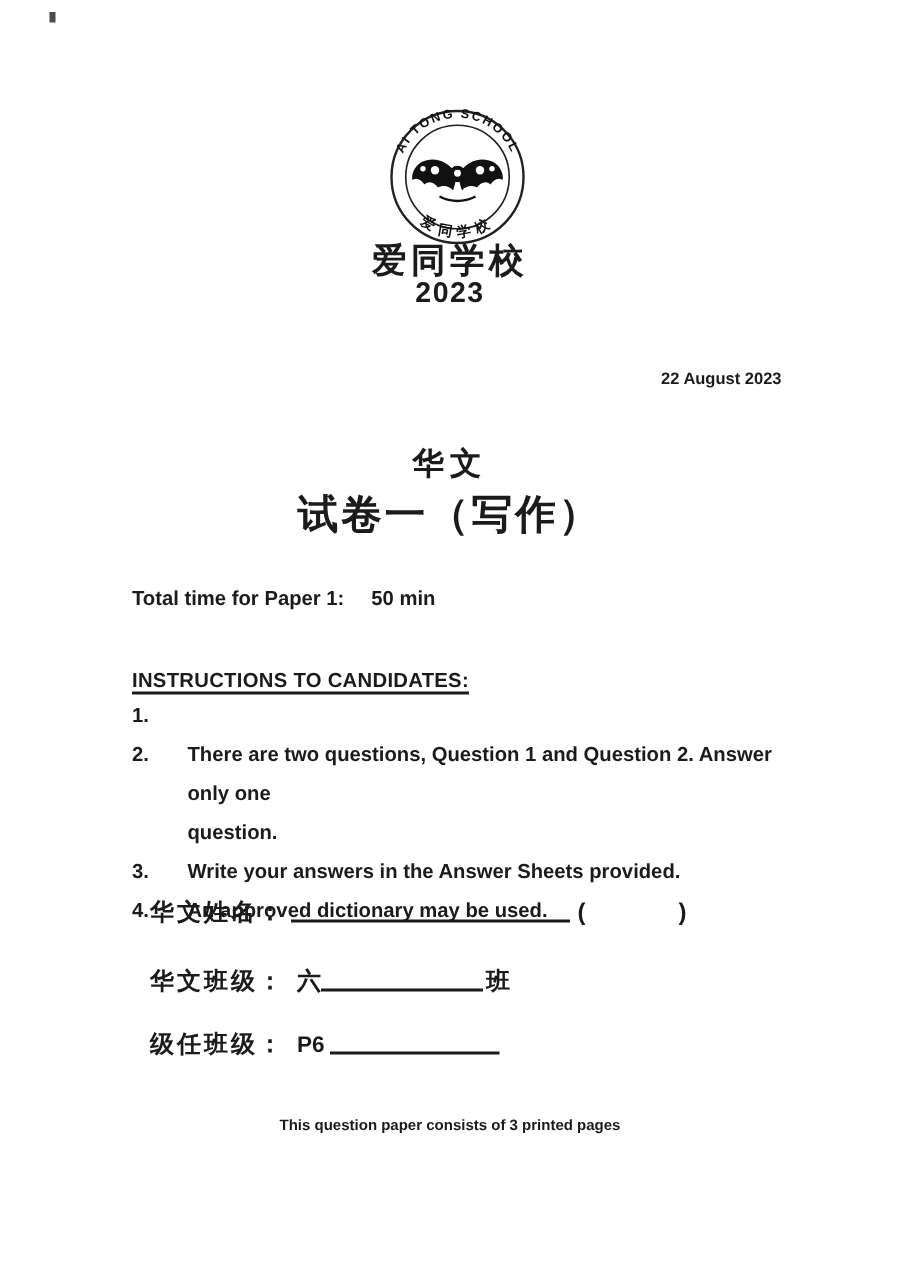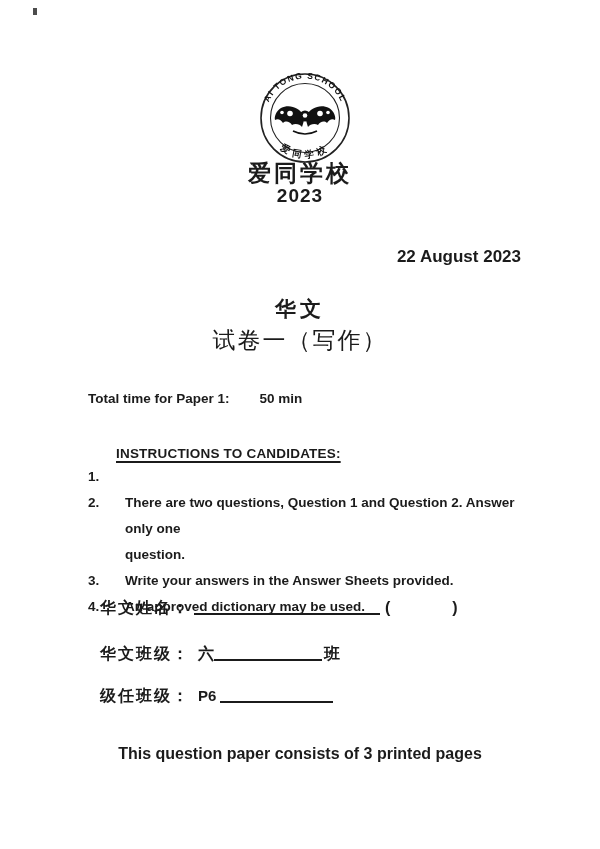--- a/index.html
+++ b/index.html
@@ -18,33 +18,32 @@
   .cjk { font-family: "DejaVu Serif", "Liberation Serif", serif; }
 
   .scan-speck { left: 33px; top: 8px; width: 4px; height: 7px; background: #4c4c4c; }
 
   .logo-wrap { left: 257px; top: 70px; width: 96px; height: 96px; }
 
   .school-name { top: 158px; font-size: 23px; font-weight: bold; letter-spacing: 3px; }
   .year-line   { top: 185px; font-size: 19px; font-weight: bold; letter-spacing: 1px; }
   .exam-name   { top: 206px; font-size: 19px; font-weight: bold; letter-spacing: 3px; }
 
-  .date-line { top: 247px; right: 79px; font-size: 17px; font-weight: bold; }
+  .date-line { top: 247px; right: 79px; font-size: 11px; font-weight: bold; }
 
   .subject-title { top: 295px; font-size: 21px; font-weight: bold; letter-spacing: 4px; }
-  .paper-title   { top: 325px; font-size: 23px; font-weight: normal; letter-spacing: 2px; }
+  .paper-title   { top: 325px; font-size: 27px; font-weight: bold; letter-spacing: 2px; }
 
   .time-row { left: 88px; top: 391px; font-size: 13.5px; font-weight: bold; }
-  .time-row .time-value { margin-left: 30px; }
+  .time-row .time-value { margin-left: 18px; }
 
   .inst-heading {
     left: 88px; top: 446px; font-size: 13.5px; font-weight: bold;
     text-decoration: underline; text-decoration-thickness: 2px; text-underline-offset: 3px;
     letter-spacing: 0.2px;
-    margin-left: 28px;
   }
   .inst-list { left: 88px; top: 464px; width: 445px; }
   .inst-item { display: flex; font-size: 13.5px; font-weight: bold; line-height: 26px; }
   .inst-num  { width: 37px; flex-shrink: 0; }
   .inst-text { white-space: pre-line; }
 
   .field-row { left: 100px; font-size: 16px; font-weight: bold; }
   .field-row .label  { font-family: "DejaVu Serif", "Liberation Serif", serif; letter-spacing: 2px; }
   .field-row .prefix { font-family: "DejaVu Serif", "Liberation Serif", serif; margin-left: 8px; }
   .field-row .suffix { font-family: "DejaVu Serif", "Liberation Serif", serif; margin-left: 2px; }
@@ -56,21 +55,21 @@
   }
   .blank-name  { width: 186px; margin-left: 4px; }
   .blank-class { width: 108px; }
   .blank-form  { width: 113px; }
   .paren-open  { margin-left: 5px; }
   .paren-close { margin-left: 62px; }
   .row-name { top: 598px; }
   .row-class { top: 644px; }
   .row-form { top: 686px; }
 
-  .footer-note { top: 745px; font-size: 16px; font-weight: bold; }
+  .footer-note { top: 745px; font-size: 10px; font-weight: bold; }
 </style>
 </head>
 <body>
 
 <div class="page">
 
   <div class="abs scan-speck"></div>
 
   <div class="abs logo-wrap">
     <svg width="96" height="96" viewBox="-48 -48 96 96">

